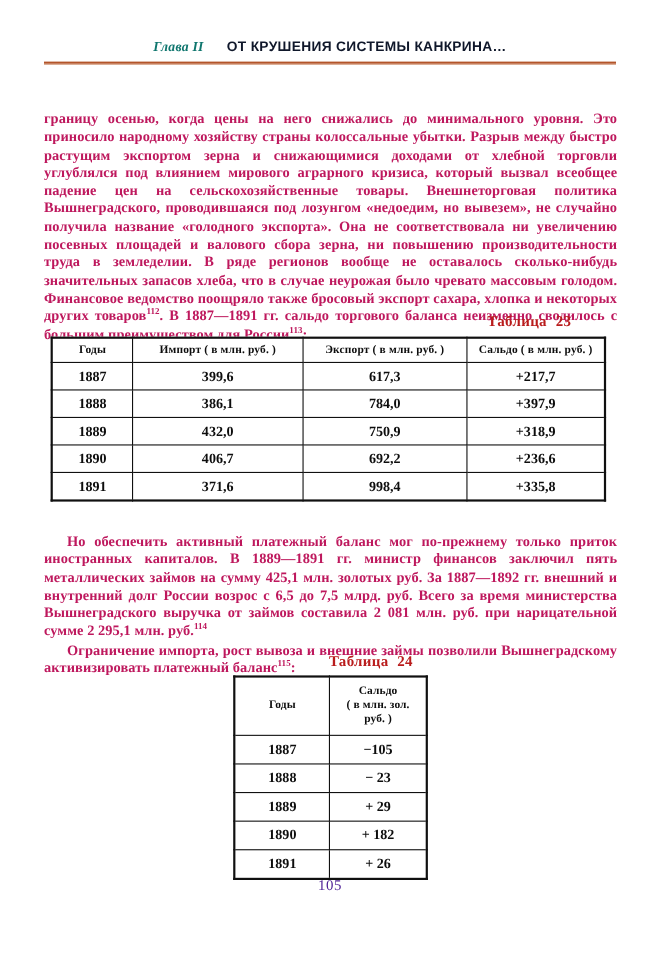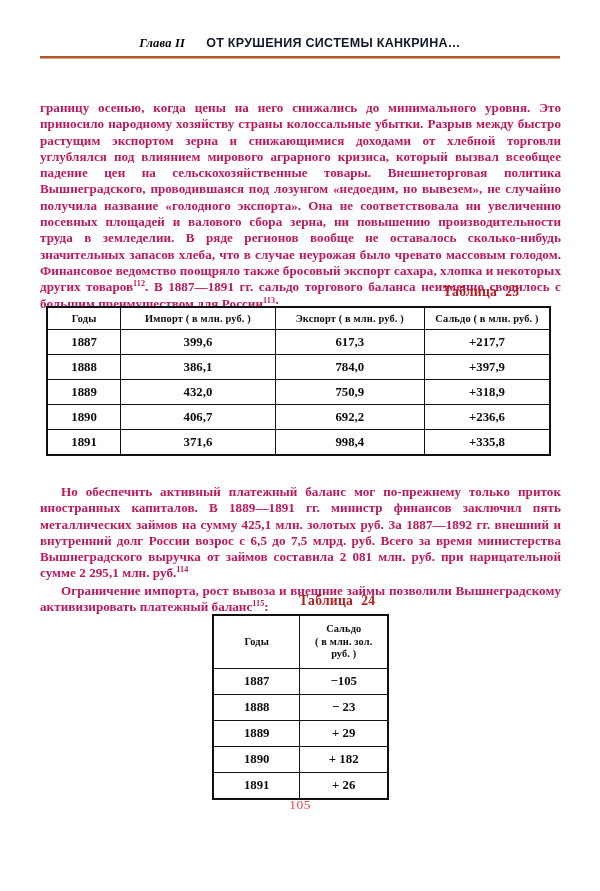--- a/index.html
+++ b/index.html
@@ -33,21 +33,21 @@
     width: 520px;
     text-align: center;
     white-space: nowrap;
   }
   .runhead .chap {
     font-family: "Liberation Serif", "DejaVu Serif", serif;
     font-style: italic;
     font-weight: bold;
     font-size: 12.5px;
     letter-spacing: 0.2px;
-    color: #000000;
+    color: #0f766e;
   }
   .runhead .chaptitle {
     font-family: "Liberation Sans", "DejaVu Sans", sans-serif;
     font-weight: bold;
     font-size: 12.5px;
     letter-spacing: 0.3px;
     color: #0f172a;
     margin-left: 21px;
   }
   .runhead-rule {
@@ -168,21 +168,21 @@
   #tbl-24 col.c-sal  { width: 89px; }
 
   
   .folio {
     position: absolute;
     left: 0;
     top: 797px;
     width: 600px;
     text-align: center;
     font-size: 13.5px;
-    color: #ef4444;
+    color: #4c1d95;
     letter-spacing: 0.5px;
   }
 </style>
 </head>
 <body>
 
 <div class="page">
 
   <div class="runhead">
     <span class="chap">Глава II</span><span class="chaptitle">ОТ КРУШЕНИЯ СИСТЕМЫ КАНКРИНА…</span>

